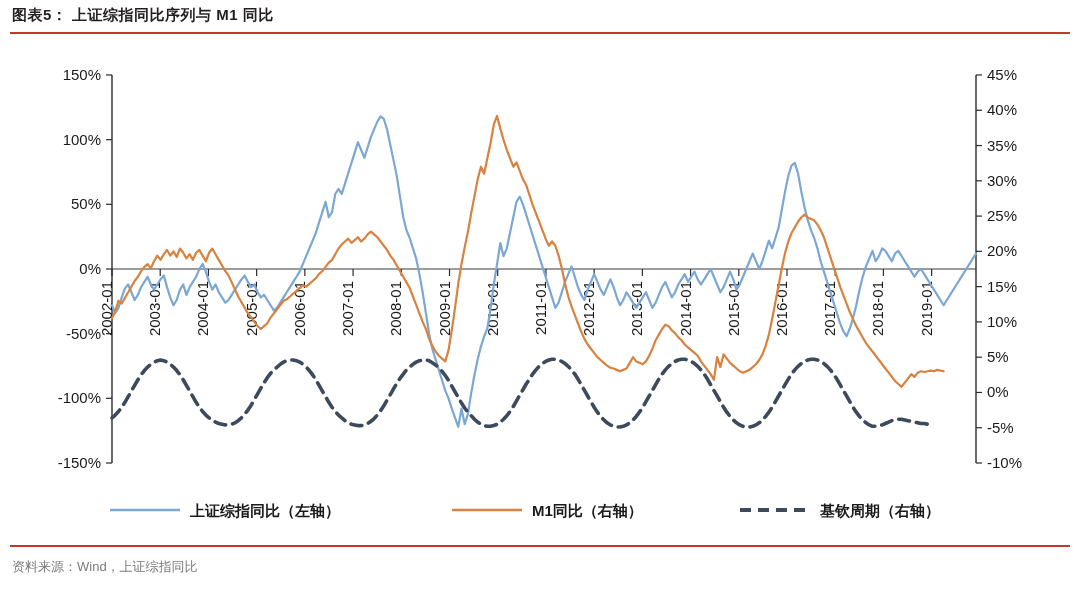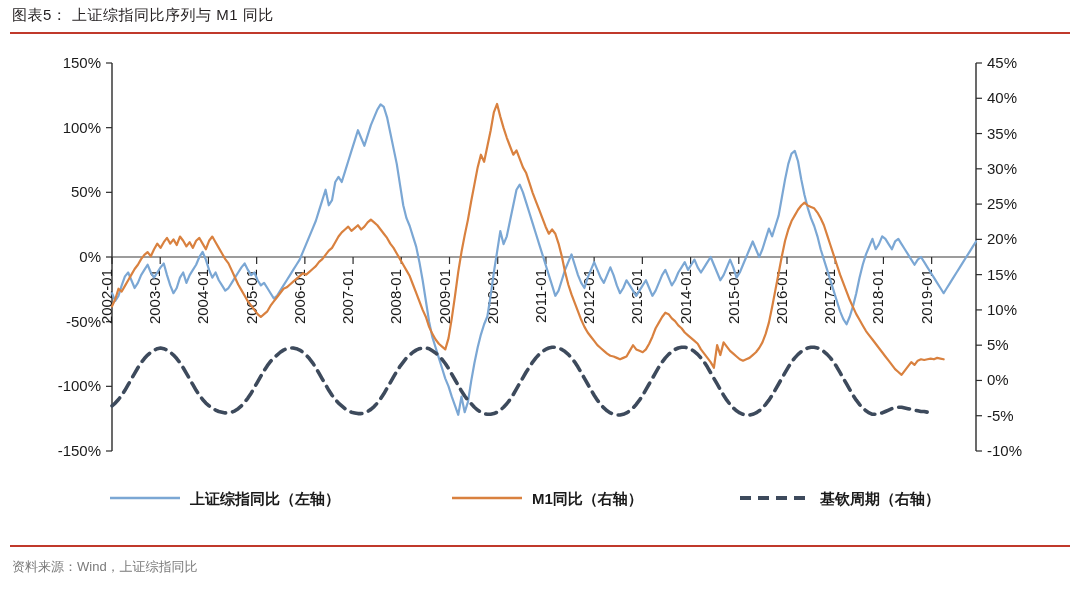--- a/index.html
+++ b/index.html
@@ -3,36 +3,36 @@
 <meta charset="utf-8">
 <style>
   html,body{margin:0;padding:0;}
   body{
     width:1080px;height:595px;background:#ffffff;
     font-family:"Liberation Sans","DejaVu Sans",sans-serif;
     color:#231f20;overflow:hidden;position:relative;
   }
   .figure-title{
     position:absolute;left:12px;top:6px;
-    font-size:15px;font-weight:normal;letter-spacing:.5px;
+    font-size:15px;font-weight:bold;letter-spacing:.5px;
     white-space:nowrap;
   }
   .title-rule{
     position:absolute;left:10px;top:32px;width:1060px;height:2px;
     background:#c0392b;
   }
   .footer-rule{
     position:absolute;left:10px;top:545px;width:1060px;height:2px;
     background:#c0392b;
   }
   .source-note{
     position:absolute;left:12px;top:558px;
     font-size:13px;color:#7a7a7a;white-space:nowrap;
   }
-  .chart-area{position:absolute;left:0;top:36px;width:1080px;height:500px;}
+  .chart-area{position:absolute;left:0;top:48px;width:1080px;height:500px;}
   svg{display:block;}
   .axis-line{stroke:#2b2b2b;stroke-width:1.4;fill:none;}
   .tick-line{stroke:#2b2b2b;stroke-width:1.2;}
   .zero-line{stroke:#3a3a3a;stroke-width:1.2;}
   .axis-label{font-family:"Liberation Sans","DejaVu Sans",sans-serif;font-size:15px;fill:#1a1a1a;}
   .xtick-label{font-family:"Liberation Sans","DejaVu Sans",sans-serif;font-size:15px;fill:#1a1a1a;}
   .legend-label{font-family:"Liberation Sans","DejaVu Sans",sans-serif;font-size:15px;fill:#1a1a1a;font-weight:600;}
   .series-path{fill:none;stroke-linejoin:round;stroke-linecap:round;}
 </style>
 </head>

